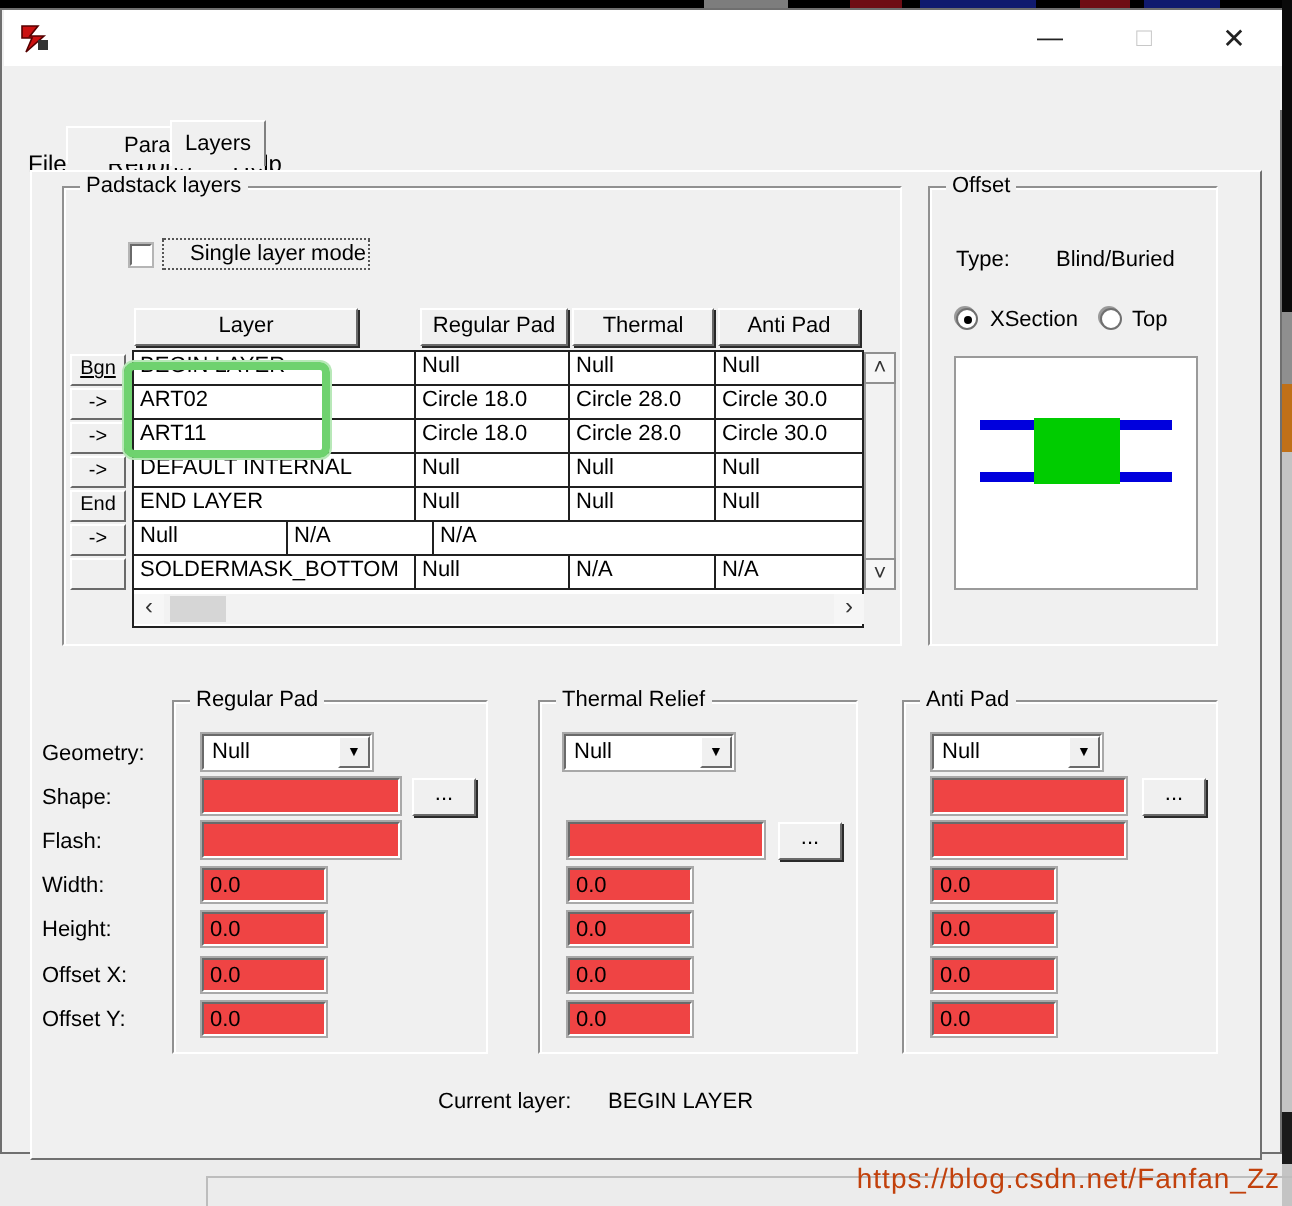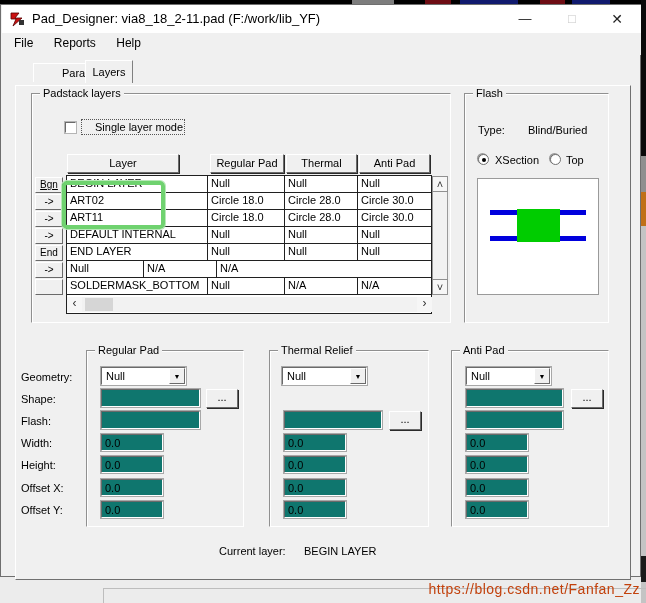--- a/index.html
+++ b/index.html
@@ -15,21 +15,21 @@
   .title-text { font-size:13px; color:#000; line-height:28px; }
   .win-btn { width:34px; height:28px; text-align:center; line-height:28px; font-size:13px; color:#222; cursor:default; }
   #menubar { left:1px; top:28px; width:639px; height:22px; background:#f0f0f0; }
   .menu-item { display:inline-block; padding:3px 8px; font-size:12px; color:#000; }
   
   .tab { position:absolute; border:1px solid #808080; border-bottom:none; background:#f0f0f0; font-size:11px; text-align:center; border-top-color:#fff; border-left-color:#fff; }
   #tab-panel { left:14px; top:80px; width:616px; height:495px; background:#f0f0f0; border:1px solid; border-color:#fff #707070 #707070 #fff; }
   
   .groupbox { position:absolute; border:1px solid; border-color:#909090 #fff #fff #909090; box-shadow:1px 1px 0 #fff inset; }
   .groupbox-label { position:absolute; top:-7px; left:8px; background:#f0f0f0; padding:0 3px; font-size:11px; color:#000; }
-  input.field { position:absolute; font-family:"Liberation Sans",sans-serif; font-size:11px; padding:1px 3px; background:#0f766e; border:1px solid; border-color:#6a6a6a #ffffff #ffffff #6a6a6a; outline:1px solid #a8a8a8; outline-offset:0; }
+  input.field { position:absolute; font-family:"Liberation Sans",sans-serif; font-size:11px; padding:1px 3px; background:#ef4444; border:1px solid; border-color:#6a6a6a #ffffff #ffffff #6a6a6a; outline:1px solid #a8a8a8; outline-offset:0; }
   .combo { position:absolute; background:#fff; border:1px solid; border-color:#6a6a6a #fff #fff #6a6a6a; outline:1px solid #a8a8a8; }
   .combo .val { position:absolute; left:4px; top:2px; font-size:11px; }
   .combo .arrow-btn { position:absolute; right:0; top:0; width:16px; height:100%; background:#f0f0f0; border:1px solid; border-color:#fff #6a6a6a #6a6a6a #fff; font-size:7px; text-align:center; line-height:15px; color:#000; }
   .browse-btn { position:absolute; background:#f0f0f0; border:1px solid; border-color:#fff #6a6a6a #6a6a6a #fff; box-shadow:1px 1px 0 #2a2a2a; font-size:11px; text-align:center; }
   
   .hdr-btn { position:absolute; height:19px; background:#f0f0f0; border:1px solid; border-color:#fff #6a6a6a #6a6a6a #fff; box-shadow:1px 1px 0 #2a2a2a; font-size:11px; text-align:center; line-height:17px; }
   .nav-btn { position:absolute; left:34px; width:28px; height:16px; background:#f0f0f0; border:1px solid; border-color:#fff #6a6a6a #6a6a6a #fff; font-size:10px; text-align:center; line-height:14px; }
   .trow { position:absolute; left:66px; width:364px; height:17px; background:#fff; border-bottom:1px solid #202020; display:flex; }
   .tcell { font-size:11px; color:#000; padding:1px 3px 0 3px; border-right:1px solid #202020; overflow:hidden; white-space:nowrap; }
   .c0 { width:141px; } .c1 { width:77px; } .c2 { width:73px; } .c3 { width:73px; border-right:none; }
@@ -59,28 +59,27 @@
   <div class="abs" style="left:0;top:556px;width:5px;height:26px;background:#1a1a1a;"></div>
 </div>
 
 <div class="abs" id="win">
 
   <div class="abs" id="titlebar">
     <svg class="abs" style="left:8px;top:6px;" width="16" height="16" viewBox="0 0 16 16">
       <polygon points="1,2 9,2 5,7 12,7 3,15 6,8 1,8" fill="#cc1111" stroke="#550000" stroke-width="0.8"></polygon>
       <rect x="9" y="9" width="5" height="5" fill="#333"></rect>
     </svg>
-    <div class="abs title-text" style="left:30px;top:0;">Pad_Designer: via8_18_2-11.pad (F:/work/lib_YF)</div>
     <div class="abs win-btn" style="left:506px;top:0;">—</div>
     <div class="abs win-btn" style="left:553px;top:0;color:#c8c8c8;">□</div>
     <div class="abs win-btn" style="left:598px;top:0;font-size:14px;">✕</div>
   </div>
 
   <div class="abs" id="menubar">
-    <span class="menu-item" style="margin-left:4px;">File</span>
+    <span class="menu-item" style="margin-left:4px;margin-top:39px;">File</span>
     <span class="menu-item">Reports</span>
     <span class="menu-item">Help</span>
   </div>
 
   <div class="tab" style="left:32px;top:58px;width:76px;height:19px;line-height:19px;padding-left:28px;">Parameters</div>
   <div class="tab" style="left:84px;top:55px;width:48px;height:23px;line-height:22px;z-index:3;">Layers</div>
   <div class="abs" id="tab-panel"></div>
   <div class="abs" style="left:85px;top:76px;width:46px;height:3px;background:#f0f0f0;z-index:4;"></div>
 
   <div class="groupbox" style="left:30px;top:88px;width:420px;height:230px;">
@@ -152,21 +151,21 @@
   <div class="scroll-arrow" style="left:431px;top:274px;width:16px;height:16px;font-size:11px;line-height:14px;">˅</div>
 
   <div class="abs" style="left:66px;top:292px;width:365px;height:15px;background:#f2f2f2;"></div>
   <div class="scroll-arrow" style="left:66px;top:292px;width:15px;height:15px;font-size:12px;line-height:12px;border:none;">‹</div>
   <div class="abs" style="left:84px;top:293px;width:28px;height:13px;background:#d6d6d6;"></div>
   <div class="scroll-arrow" style="left:416px;top:292px;width:15px;height:15px;font-size:12px;line-height:12px;border:none;">›</div>
 
   <div class="abs" style="left:61px;top:176px;width:103px;height:48px;border:4px solid #6fd26f;border-radius:5px;box-shadow:0 0 0 1px #b8e8b8;z-index:5;"></div>
 
   <div class="groupbox" style="left:463px;top:88px;width:145px;height:230px;">
-    <span class="groupbox-label">Flash</span>
+    <span class="groupbox-label">Offset</span>
   </div>
   <span class="lbl" style="left:477px;top:119px;">Type:</span>
   <span class="lbl" style="left:511px;top:119px;margin-left:16px;">Blind/Buried</span>
 
   <div class="radio" style="left:477px;top:149px;">
       <span class="dot"></span>
     </div>
   <span class="lbl" style="left:494px;top:149px;">XSection</span>
   <div class="radio" style="left:549px;top:149px;"></div>
   <span class="lbl" style="left:565px;top:149px;">Top</span>

